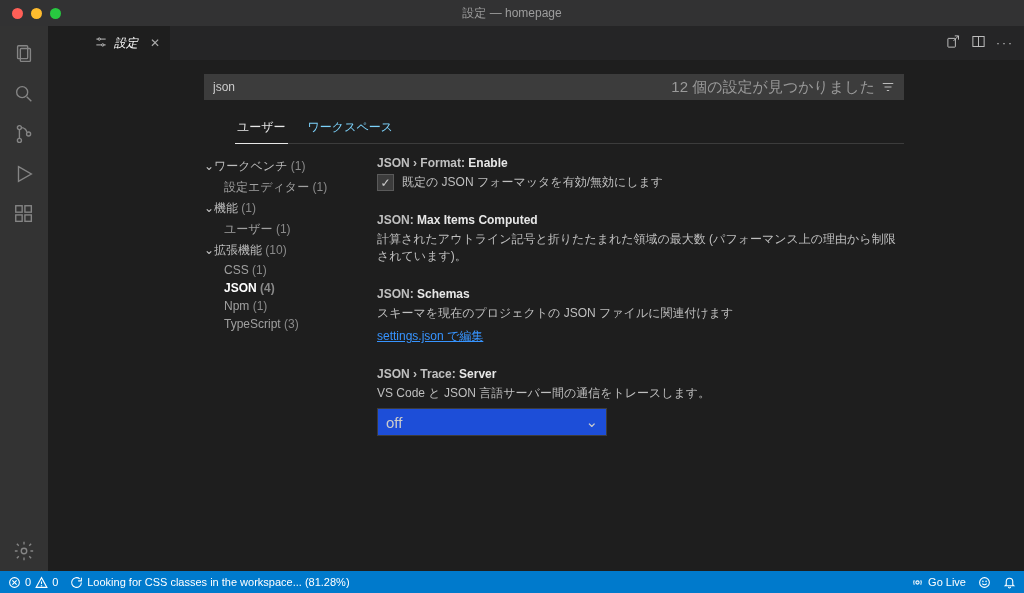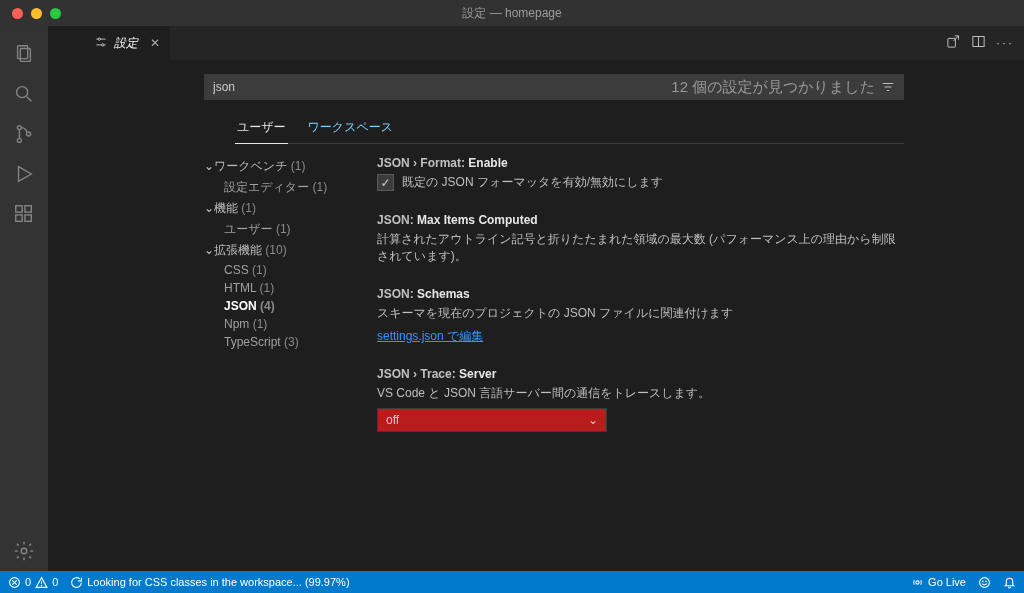--- a/index.html
+++ b/index.html
@@ -225,24 +225,24 @@
     padding: 4px 8px;
     width: 160px;
   }
   .link {
     color: #3794ff;
     text-decoration: underline;
     cursor: pointer;
     font-size: 12px;
   }
   .select {
-    background: #b91c1c;
+    background: #1d4ed8;
     border: 1px solid #3c3c3c;
     color: #cccccc;
-    font-size: 12px;
+    font-size: 15px;
     padding: 4px 8px;
     width: 230px;
     display: flex;
     justify-content: space-between;
     align-items: center;
     cursor: pointer;
   }
   
   .statusbar {
     height: 22px;
@@ -370,21 +370,20 @@
 
         <div class="settings-columns">
 
           <div class="toc">
             <div class="toc-item"><span class="chev">⌄</span><span>ワークベンチ</span> <span class="count">(1)</span></div>
             <div class="toc-item child"><span>設定エディター</span> <span class="count">(1)</span></div>
             <div class="toc-item"><span class="chev">⌄</span><span>機能</span> <span class="count">(1)</span></div>
             <div class="toc-item child"><span>ユーザー</span> <span class="count">(1)</span></div>
             <div class="toc-item"><span class="chev">⌄</span><span>拡張機能</span> <span class="count">(10)</span></div>
             <div class="toc-item child"><span>CSS</span> <span class="count">(1)</span></div>
-            <div class="toc-item child"><span>HTML</span> <span class="count">(1)</span></div>
             <div class="toc-item child selected"><span>JSON</span> <span class="count">(4)</span></div>
             <div class="toc-item child"><span>Npm</span> <span class="count">(1)</span></div>
             <div class="toc-item child"><span>TypeScript</span> <span class="count">(3)</span></div>
           </div>
 
           <div class="content">
 
             <div class="setting">
               <div class="setting-title"><span class="dim">JSON › Format: </span><span>Enable</span></div>
               <div class="checkbox-row">
@@ -433,21 +432,21 @@
         <line x1="12" y1="10" x2="12" y2="15"></line>
         <circle cx="12" cy="18" r="0.5" fill="currentColor"></circle>
       </svg>
     <span>0</span>
   </div>
   <div class="item">
     <svg viewBox="0 0 24 24" fill="none" stroke="currentColor" stroke-width="2">
         <path d="M21 12a9 9 0 11-3-6.7"></path>
         <polyline points="21 3 21 9 15 9"></polyline>
       </svg>
-    <span>Looking for CSS classes in the workspace... (99.97%)</span>
+    <span>Looking for CSS classes in the workspace... (81.28%)</span>
   </div>
   <div class="spacer"></div>
   <div class="item">
     <svg viewBox="0 0 24 24" fill="none" stroke="currentColor" stroke-width="2">
         <circle cx="12" cy="12" r="3"></circle>
         <path d="M6 8a8 8 0 000 8M18 8a8 8 0 010 8"></path>
       </svg>
     <span>Go Live</span>
   </div>
   <div class="item">

